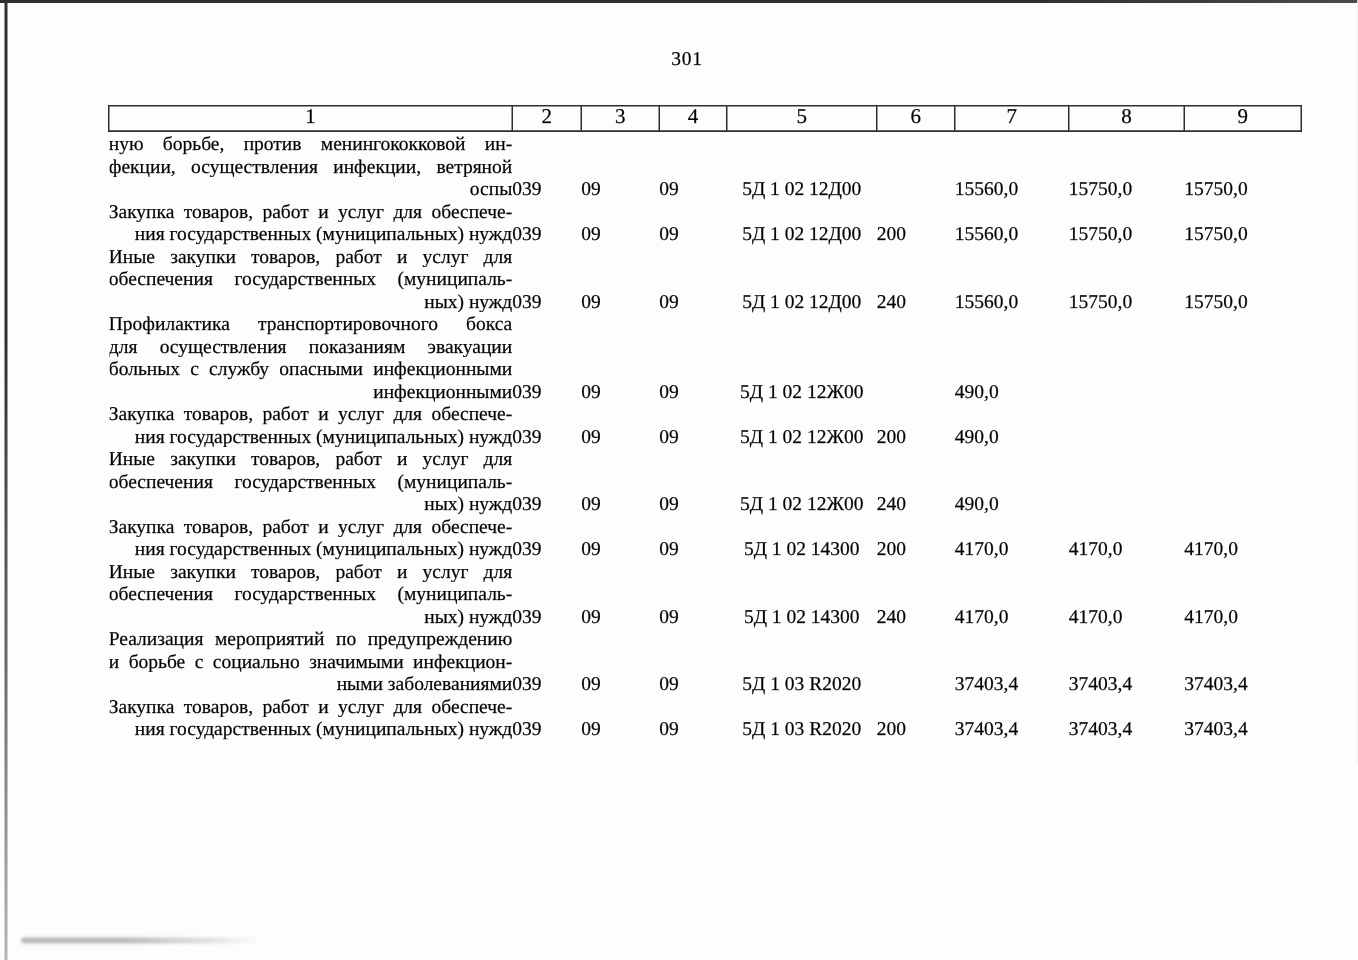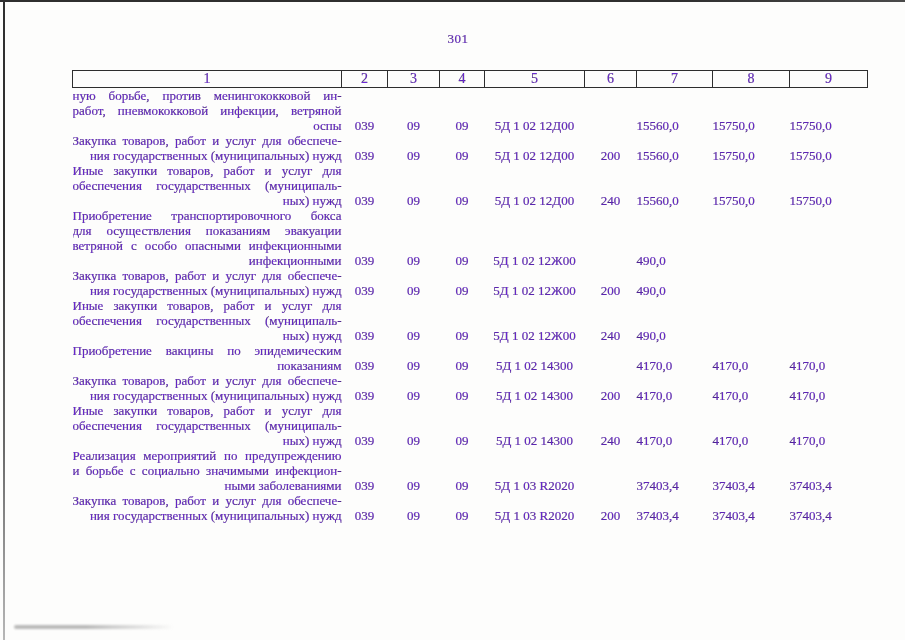--- a/index.html
+++ b/index.html
@@ -1,21 +1,21 @@
 <!DOCTYPE html>
 <html><head>
 <meta charset="utf-8">
 <style>
   html,body{margin:0;padding:0;background:#e8e8e8;}
   .page{
     position:relative;
     width:905px;height:640px;
     background:#fdfdfc;
     font-family:"Liberation Serif","DejaVu Serif",serif;
-    color:#6d28d9;
+    color:#000000;
     overflow:hidden;
     -webkit-text-stroke:0.2px rgba(20,20,20,.75);
   }
   .edge-top{
     position:absolute;top:0;left:0;width:905px;height:2px;
     background:linear-gradient(to right,#2f2f2f 0 75%,#4a4a4a 100%);
   }
   .edge-left{
     position:absolute;top:0;left:3px;width:2px;height:640px;
     background:linear-gradient(to bottom,#303030 0 35%,#6a6a6a 70%,#b7b7b7 100%);
@@ -35,21 +35,21 @@
     font-weight:normal;font-size:14px;line-height:16px;
     text-align:center;vertical-align:middle;
   }
   table.budget tbody td{
     padding:0;vertical-align:bottom;
     font-size:13px;line-height:15px;
   }
   td.c1{padding:0 2px 0 3px;}
   .ln{text-align:right;white-space:nowrap;overflow:hidden;}
   .ln.just{text-align:justify;text-align-last:justify;white-space:normal;}
-  td.c2,td.c3,td.c4,td.c6{text-align:center;}
+  td.c2,td.c3,td.c4,td.c6{}
   td.c5{text-align:center;padding-left:7px;white-space:nowrap;}
   td.c7,td.c8,td.c9{padding-right:3px;}
   .smudge{
     position:absolute;left:14px;top:625px;width:160px;height:4px;
     background:linear-gradient(to right,#8d8d8d 0 45%,#aeaeae 60%,#d2d2d2 80%,transparent 100%);
     filter:blur(1px);opacity:.6;border-radius:2px;
   }
 </style>
 </head>
 <body>
@@ -82,21 +82,21 @@
         <th>6</th>
         <th>7</th>
         <th>8</th>
         <th>9</th>
       </tr>
     </thead>
     <tbody id="tbody">
         <tr>
       <td class="c1">
             <div class="ln just">ную борьбе, против менингококковой ин-</div>
-            <div class="ln just">работ, пневмококковой инфекции, ветряной</div>
+            <div class="ln just">фекции, осуществления инфекции, ветряной</div>
             <div class="ln">оспы</div>
           </td>
       <td class="c2">039</td>
       <td class="c3">09</td>
       <td class="c4">09</td>
       <td class="c5">5Д 1 02 12Д00</td>
       <td class="c6"></td>
       <td class="c7">15560,0</td>
       <td class="c8">15750,0</td>
       <td class="c9">15750,0</td>
@@ -125,23 +125,23 @@
       <td class="c3">09</td>
       <td class="c4">09</td>
       <td class="c5">5Д 1 02 12Д00</td>
       <td class="c6">240</td>
       <td class="c7">15560,0</td>
       <td class="c8">15750,0</td>
       <td class="c9">15750,0</td>
     </tr>
         <tr>
       <td class="c1">
-            <div class="ln just">Приобретение транспортировочного бокса</div>
+            <div class="ln just">Профилактика транспортировочного бокса</div>
             <div class="ln just">для осуществления показаниям эвакуации</div>
-            <div class="ln just">ветряной с особо опасными инфекционными</div>
+            <div class="ln just">больных с службу опасными инфекционными</div>
             <div class="ln">инфекционными</div>
           </td>
       <td class="c2">039</td>
       <td class="c3">09</td>
       <td class="c4">09</td>
       <td class="c5">5Д 1 02 12Ж00</td>
       <td class="c6"></td>
       <td class="c7">490,0</td>
       <td class="c8"></td>
       <td class="c9"></td>
@@ -170,34 +170,20 @@
       <td class="c3">09</td>
       <td class="c4">09</td>
       <td class="c5">5Д 1 02 12Ж00</td>
       <td class="c6">240</td>
       <td class="c7">490,0</td>
       <td class="c8"></td>
       <td class="c9"></td>
     </tr>
         <tr>
       <td class="c1">
-            <div class="ln just">Приобретение вакцины по эпидемическим</div>
-            <div class="ln">показаниям</div>
-          </td>
-      <td class="c2">039</td>
-      <td class="c3">09</td>
-      <td class="c4">09</td>
-      <td class="c5">5Д 1 02 14300</td>
-      <td class="c6"></td>
-      <td class="c7">4170,0</td>
-      <td class="c8">4170,0</td>
-      <td class="c9">4170,0</td>
-    </tr>
-        <tr>
-      <td class="c1">
             <div class="ln just">Закупка товаров, работ и услуг для обеспече-</div>
             <div class="ln">ния государственных (муниципальных) нужд</div>
           </td>
       <td class="c2">039</td>
       <td class="c3">09</td>
       <td class="c4">09</td>
       <td class="c5">5Д 1 02 14300</td>
       <td class="c6">200</td>
       <td class="c7">4170,0</td>
       <td class="c8">4170,0</td>

